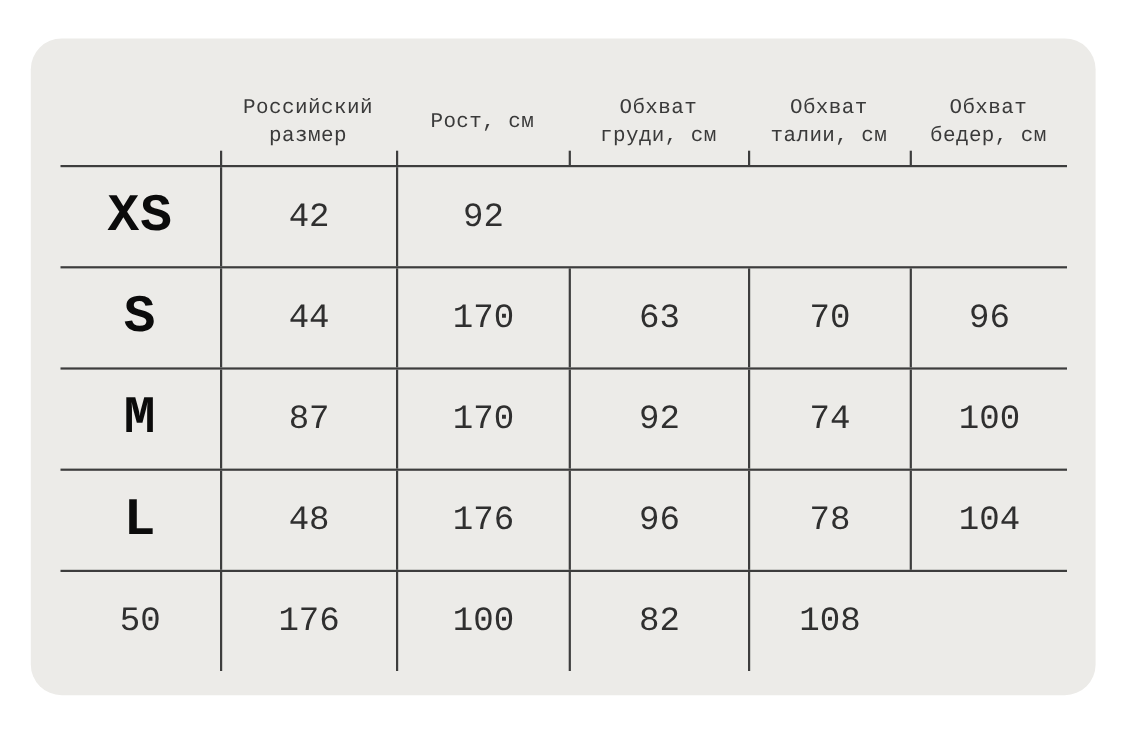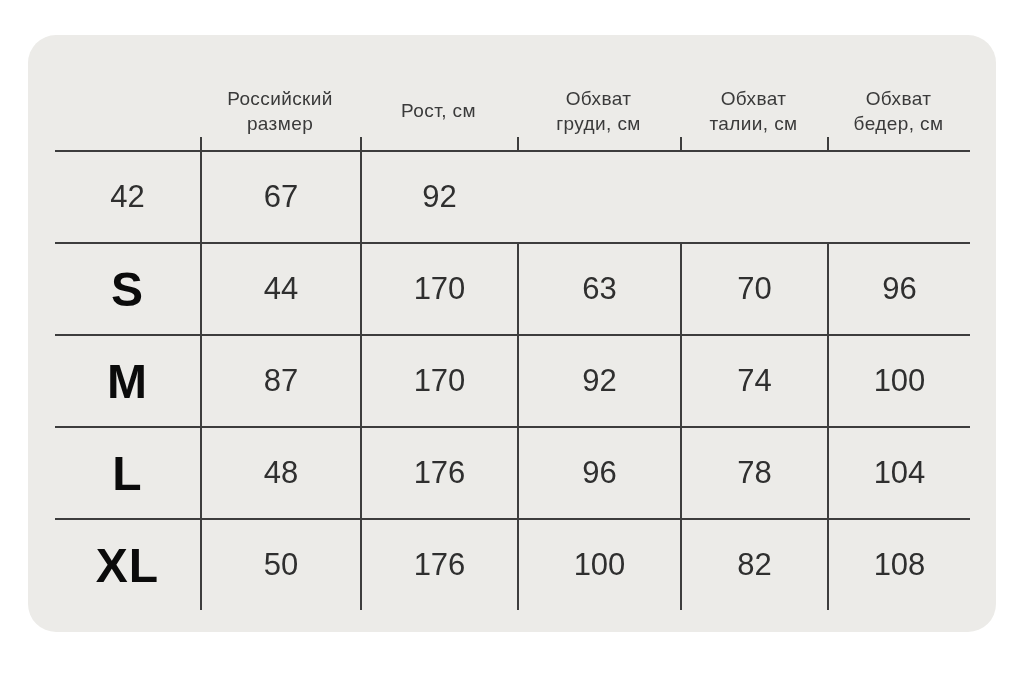--- a/index.html
+++ b/index.html
@@ -9,20 +9,21 @@
     font-family: "Liberation Sans", sans-serif;
     overflow: hidden;
   }
   .page { position: relative; width: 1024px; height: 674px; background: #FFFFFF; }
   .card {
     position: absolute;
     left: 28px; top: 35px;
     width: 968px; height: 597px;
     background: #ECEBE8;
     border-radius: 28px;
+    font-family: Liberation Mono, monospace;
   }
   .size-table {
     position: absolute;
     left: 27px; top: 0;
     width: 915px;
   }
   .thead, .trow {
     display: grid;
     grid-template-columns: 145px 160px 157px 163px 147px 143px;
   }
@@ -86,22 +87,22 @@
           <span>Обхват</span>
           <span>талии, см</span>
         </div>
         <div class="th">
           <span>Обхват</span>
           <span>бедер, см</span>
         </div>
       </div>
 
       <div class="trow">
+        <div class="cell size-cell">XS</div>
         <div class="cell">42</div>
-        <div class="cell">67</div>
         <div class="cell">92</div>
       </div>
 
       <div class="trow">
         <div class="cell size-cell">S</div>
         <div class="cell">44</div>
         <div class="cell">170</div>
         <div class="cell">63</div>
         <div class="cell">70</div>
         <div class="cell">96</div>
@@ -119,21 +120,20 @@
       <div class="trow">
         <div class="cell size-cell">L</div>
         <div class="cell">48</div>
         <div class="cell">176</div>
         <div class="cell">96</div>
         <div class="cell">78</div>
         <div class="cell">104</div>
       </div>
 
       <div class="trow">
-        <div class="cell size-cell">XL</div>
         <div class="cell">50</div>
         <div class="cell">176</div>
         <div class="cell">100</div>
         <div class="cell">82</div>
         <div class="cell">108</div>
       </div>
 
     </div>
   </div>
 </div>

